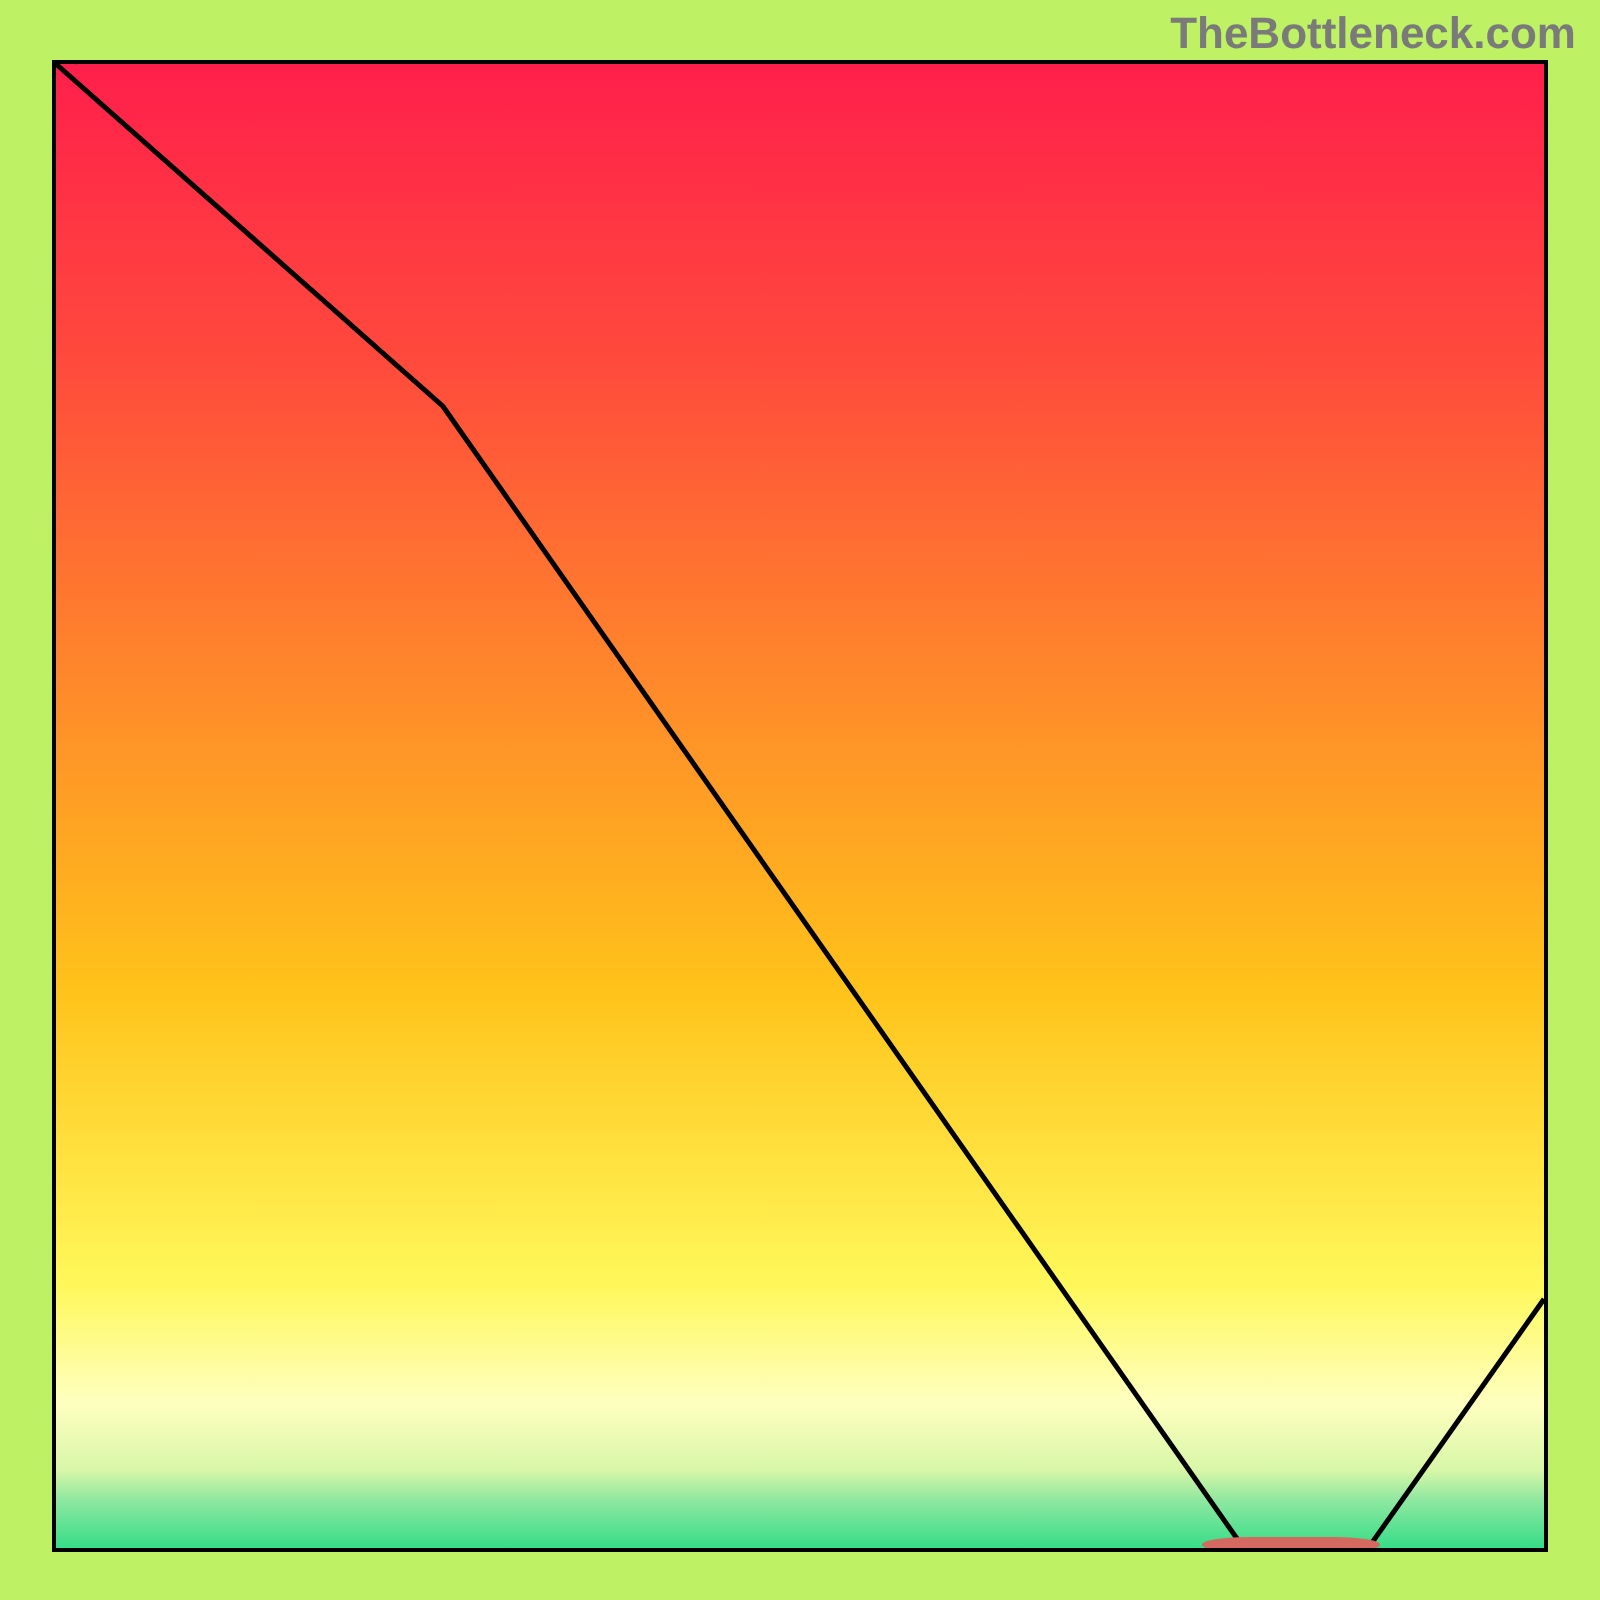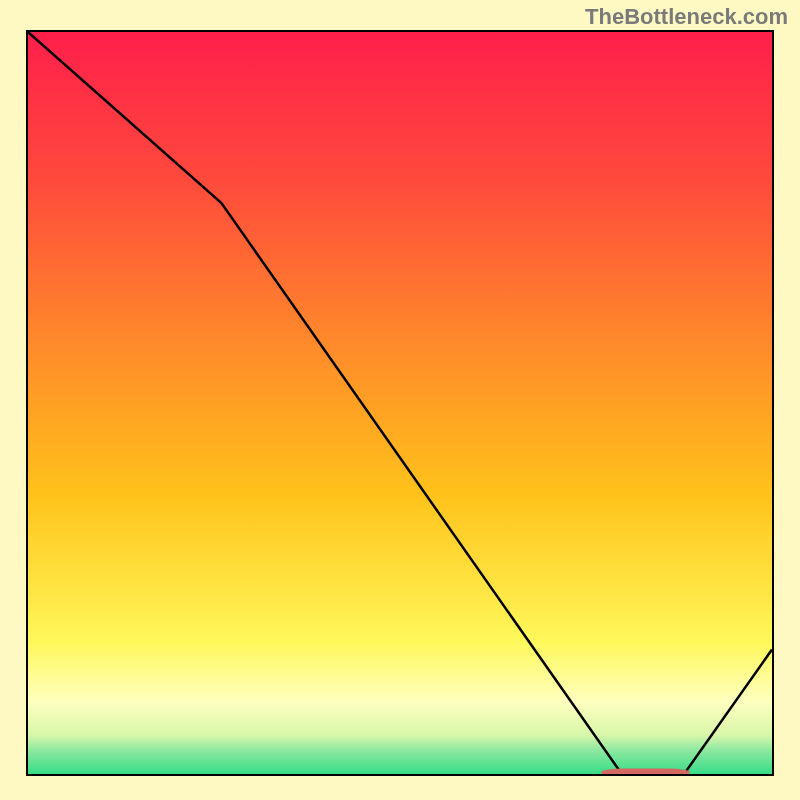--- a/index.html
+++ b/index.html
@@ -3,21 +3,21 @@
 <meta charset="utf-8">
 <style>
   * { margin: 0; padding: 0; box-sizing: border-box; }
   html, body { width: 800px; height: 800px; overflow: hidden; }
   body { font-family: Arial, Helvetica, sans-serif; }
 
   .canvas {
     position: relative;
     width: 800px;
     height: 800px;
-    background: #fef9c3;
+    background: #bef264;
   }
 
   .watermark {
     position: absolute;
     top: 4px;
     right: 12px;
     font-size: 22px;
     font-weight: 600;
     color: #7a7a7a;
     font-family: Arial, Helvetica, sans-serif;

